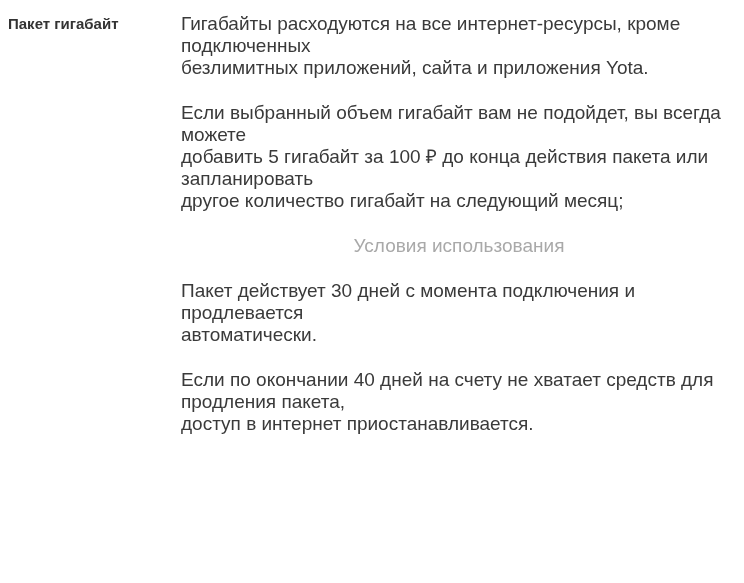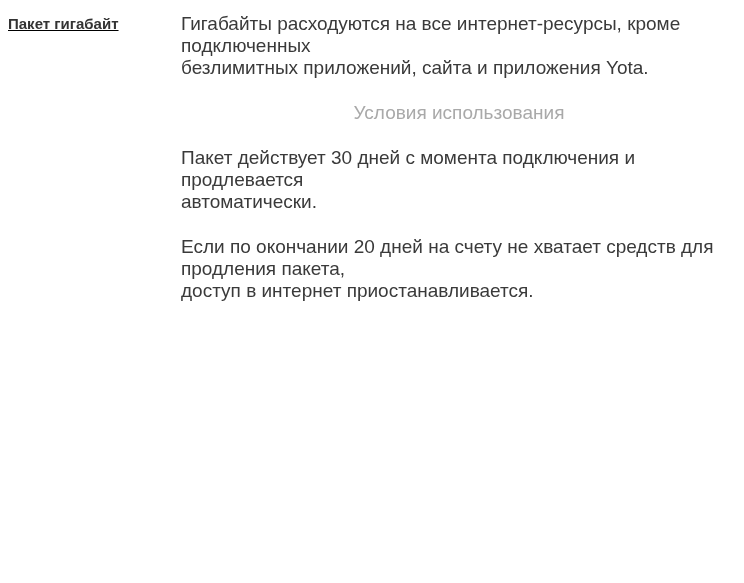--- a/index.html
+++ b/index.html
@@ -18,21 +18,20 @@
   }
   .layout {
     display: flex;
     align-items: flex-start;
     padding: 13px 0 0 8px;
     box-sizing: border-box;
   }
   .term-col {
     width: 173px;
     flex-shrink: 0;
-    text-decoration: underline;
   }
   .term-title {
     margin: 0;
     font-size: 15px;
     font-weight: 700;
     line-height: 21px;
     color: var(--text-strong, #333333);
   }
   .desc-col {
     width: 556px;
@@ -56,27 +55,30 @@
   <div class="layout">
 
     <div class="term-col">
       <h3 class="term-title">Пакет гигабайт</h3>
     </div>
 
     <div class="desc-col">
       <p>Гигабайты расходуются на все интернет-ресурсы, кроме подключенных
 безлимитных приложений, сайта и приложения Yota.</p>
 
+      <p>Если выбранный объем гигабайт вам не подойдет, вы всегда можете
+добавить 5 гигабайт за 100 ₽ до конца действия пакета или запланировать
+другое количество гигабайт на следующий месяц;</p>
 
       <p class="muted">Условия использования</p>
 
       <p>Пакет действует 30 дней с момента подключения и продлевается
 автоматически.</p>
 
 
-      <p>Если по окончании 20 дней на счету не хватает средств для продления пакета,
+      <p>Если по окончании 40 дней на счету не хватает средств для продления пакета,
 доступ в интернет приостанавливается.</p>
 
 
     </div>
 
   </div>
 </div>
 
 </body></html>

